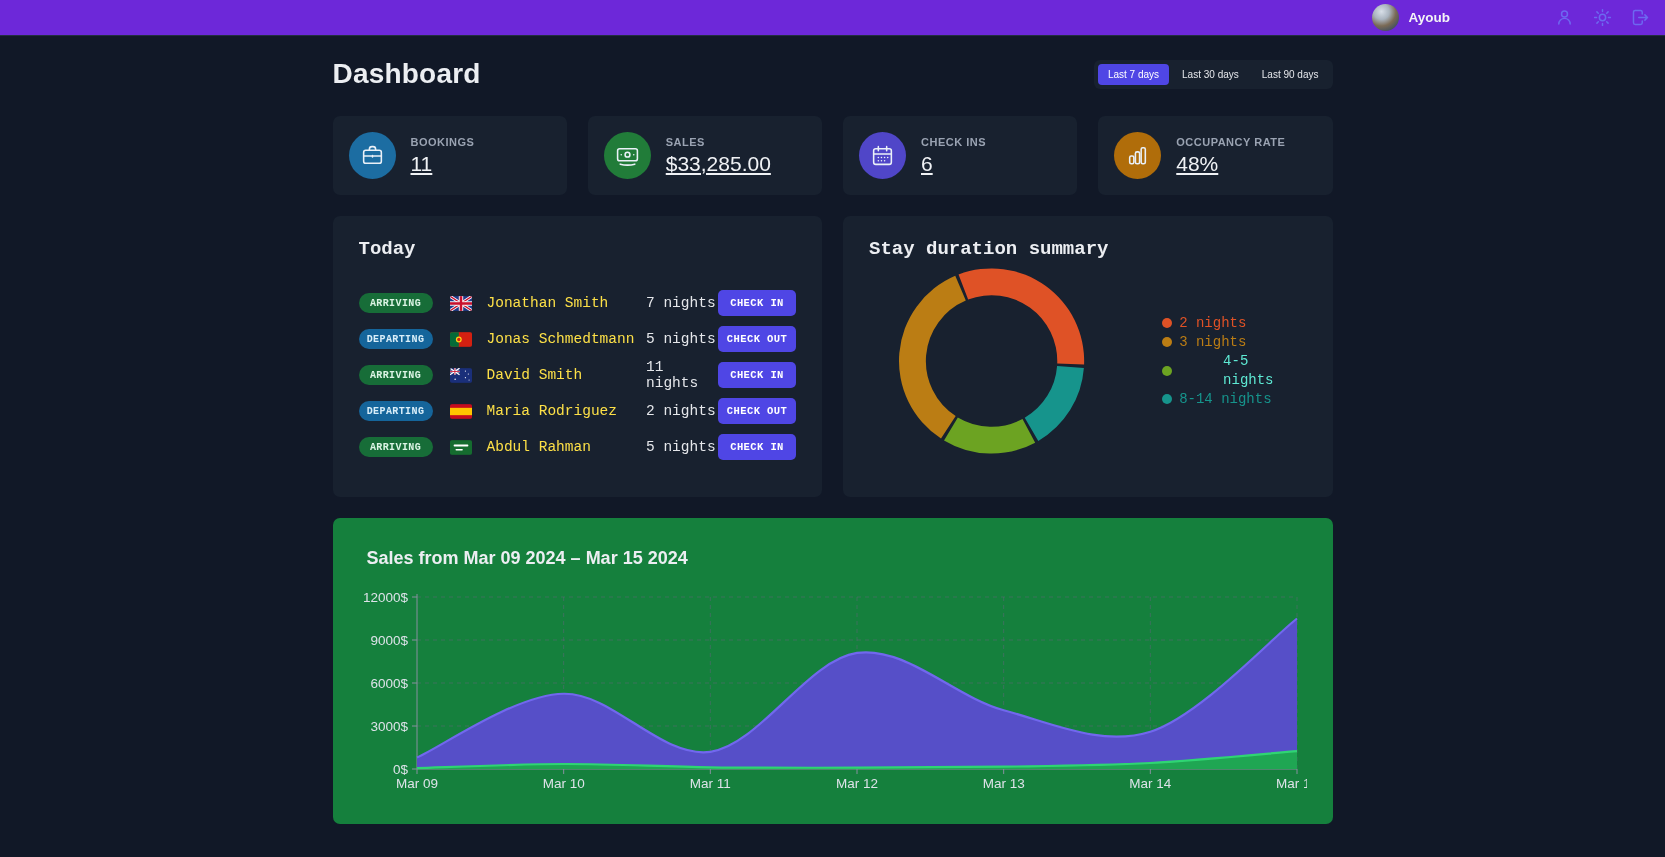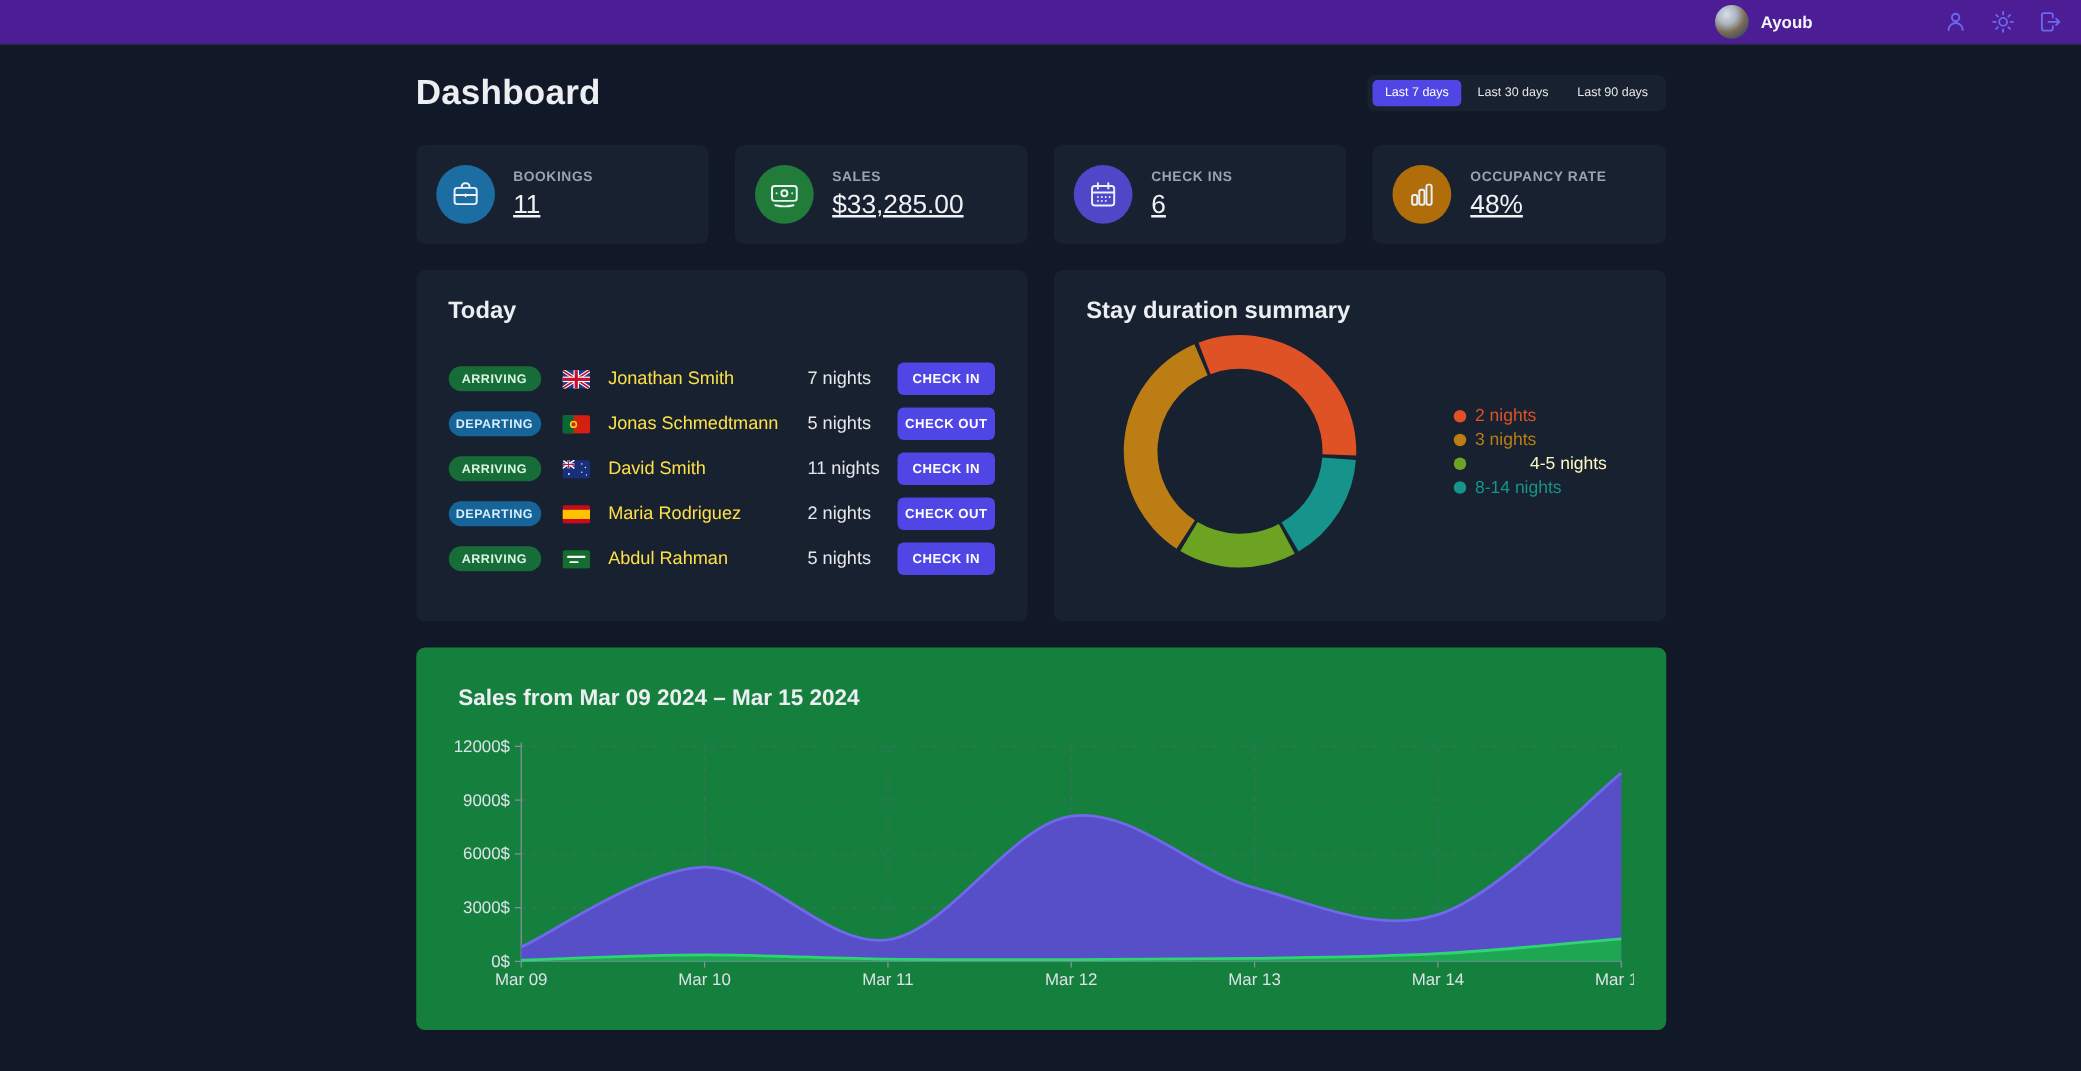--- a/index.html
+++ b/index.html
@@ -4,21 +4,21 @@
 <style>
   * { box-sizing: border-box; }
   html,body { margin:0; padding:0; }
   body {
     width:1665px; height:857px; overflow:hidden;
     background:#111827; color:#e5e7eb;
     font-family:"Liberation Sans","DejaVu Sans",sans-serif;
   }
   
   .app-header {
-    height:36px; background:#4c1d95; border-bottom:1px solid #232e41;
+    height:36px; background:#6d28d9; border-bottom:1px solid #232e41;
     display:flex; align-items:center; justify-content:flex-end; padding:0 13px;
   }
   .user-block { display:flex; align-items:center; gap:10px; }
   .avatar {
     width:27px; height:27px; border-radius:50%;
     background:radial-gradient(circle at 35% 28%, #d8dfe8 0%, #aab4bf 30%, #7a6a55 55%, #46525f 78%, #2c3744 100%);
   }
   .user-name { font-size:13.5px; font-weight:700; color:#f3f4f6; }
   .header-icons { display:flex; gap:14px; margin-left:102px; }
   .icon-btn { width:24px; height:24px; display:flex; align-items:center; justify-content:center;
@@ -36,21 +36,21 @@
   .stats-row { display:flex; gap:21px; margin-top:26px; }
   .stat-card { background:#18212f; border-radius:7px; flex:1; height:79px;
     display:flex; align-items:center; gap:15px; padding:16px; }
   .stat-icon { width:47px; height:47px; border-radius:50%; flex:0 0 47px;
     display:flex; align-items:center; justify-content:center; }
   .stat-icon svg { stroke:#eaf1f8; fill:none; stroke-width:1.5; stroke-linecap:round; stroke-linejoin:round; }
   .stat-label { font-size:11px; font-weight:700; color:#9aa3b2; letter-spacing:0.5px; text-transform:uppercase; }
   .stat-value { font-size:21px; font-weight:500; color:#f0f2f5; margin-top:4px;text-decoration:underline; }
   
   .row2 { display:flex; gap:21px; margin-top:21px; }
-  .panel { background:#18212f; border-radius:7px; flex:1; height:281px; padding:22px 26px; }
+  .panel { background:#18212f; border-radius:7px; flex:1; height:281px; padding:22px 26px;font-family:Liberation Mono, monospace; }
   .panel h2, .chart-card h2 { margin:0; font-size:19px; font-weight:700; color:#eceef2; }
   .today-rows { margin-top:25px; }
   .today-row { display:flex; align-items:center; height:36px; }
   .badge { width:74px; text-align:center; border-radius:99px; padding:4.5px 0;
     font-size:10px; font-weight:700; letter-spacing:0.4px; text-transform:uppercase; }
   .badge.arriving { background:#176d38; color:#dcf5e5; }
   .badge.departing { background:#15659b; color:#d9eef9; }
   .flag { width:22px; height:15px; margin-left:17px; }
   .flag svg { display:block; width:22px; height:15px; border-radius:2px; }
   .guest-name { margin-left:15px; font-size:14.5px; font-weight:500; flex:1; color:#fde047; }
@@ -261,21 +261,21 @@
           <li>
               <span class="dot" style="background: rgb(223, 82, 38);"></span>
               <span class="legend-label" style="color: rgb(223, 82, 38);">2 nights</span>
             </li>
           <li>
               <span class="dot" style="background: rgb(187, 125, 20);"></span>
               <span class="legend-label" style="color: rgb(187, 125, 20);">3 nights</span>
             </li>
           <li>
               <span class="dot" style="background: rgb(108, 163, 34);"></span>
-              <span class="legend-label" style="color: #fef9c3; margin-left: 44px;">4-5 nights</span>
+              <span class="legend-label" style="color: #5eead4; margin-left: 44px;">4-5 nights</span>
             </li>
           <li>
               <span class="dot" style="background: rgb(22, 148, 140);"></span>
               <span class="legend-label" style="color: rgb(22, 148, 140);">8-14 nights</span>
             </li>
         </ul>
       </div>
     </section>
 
   </div>

